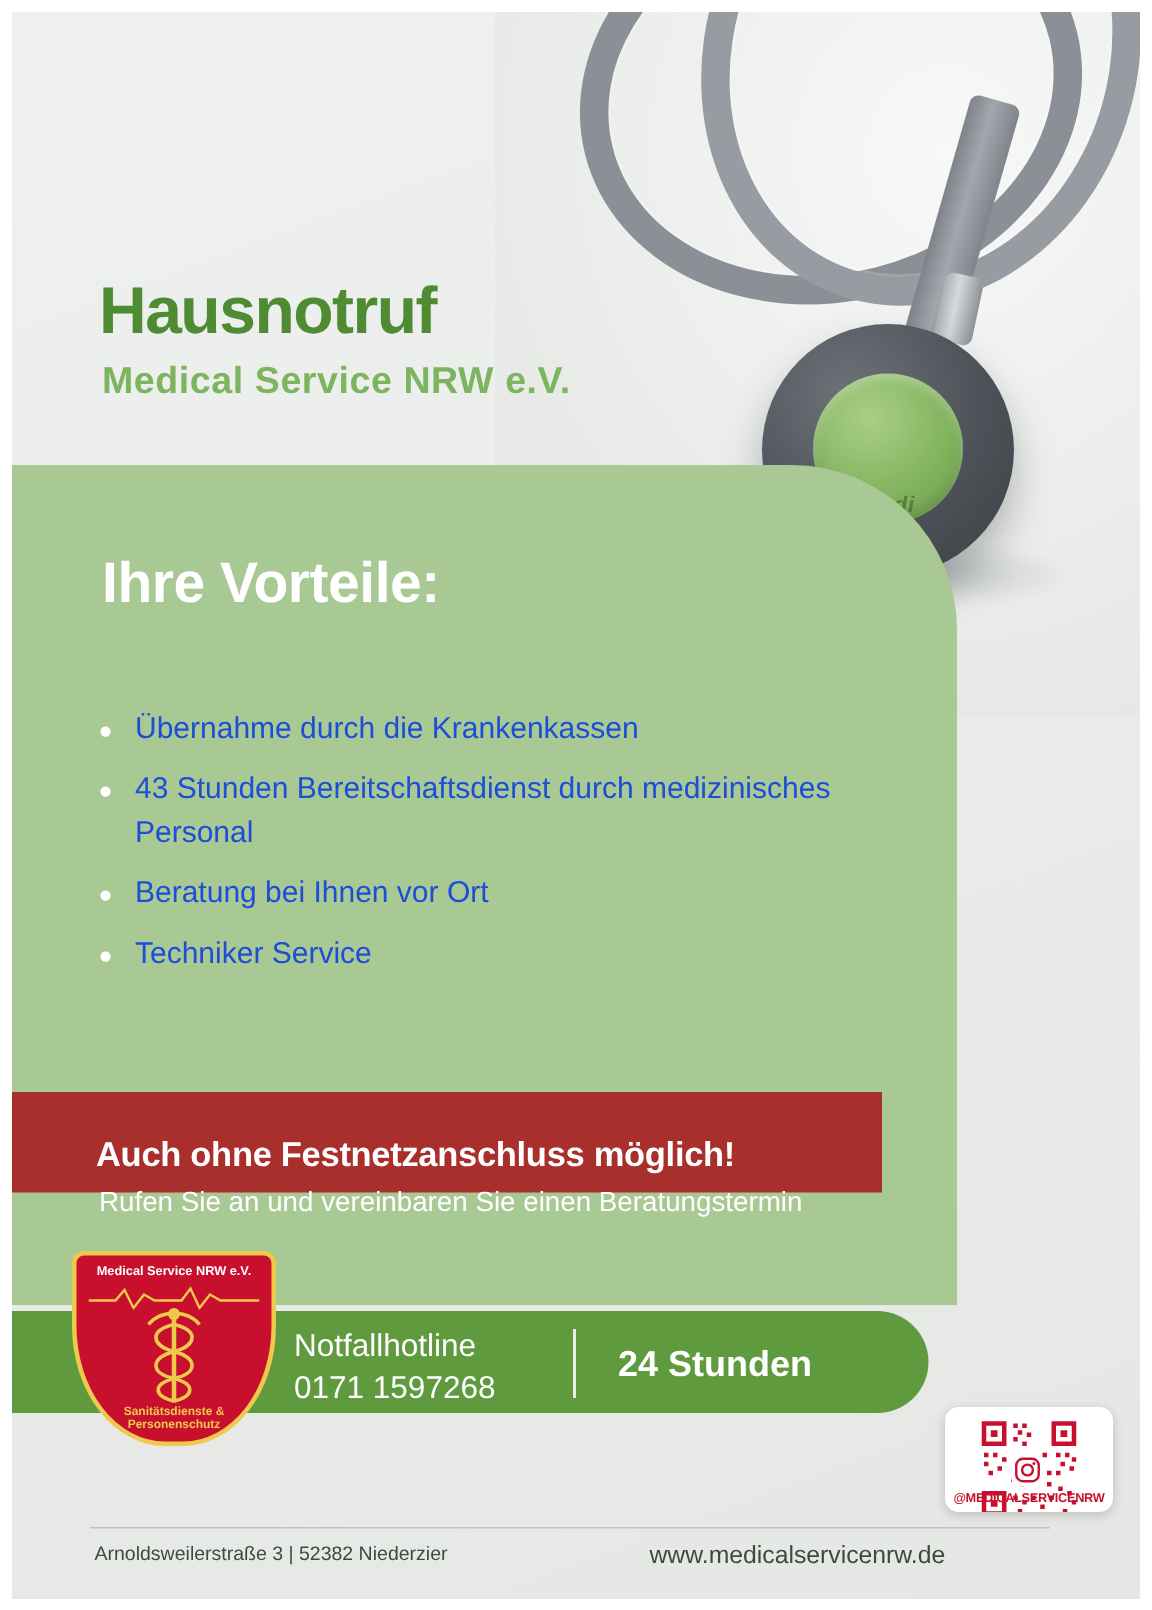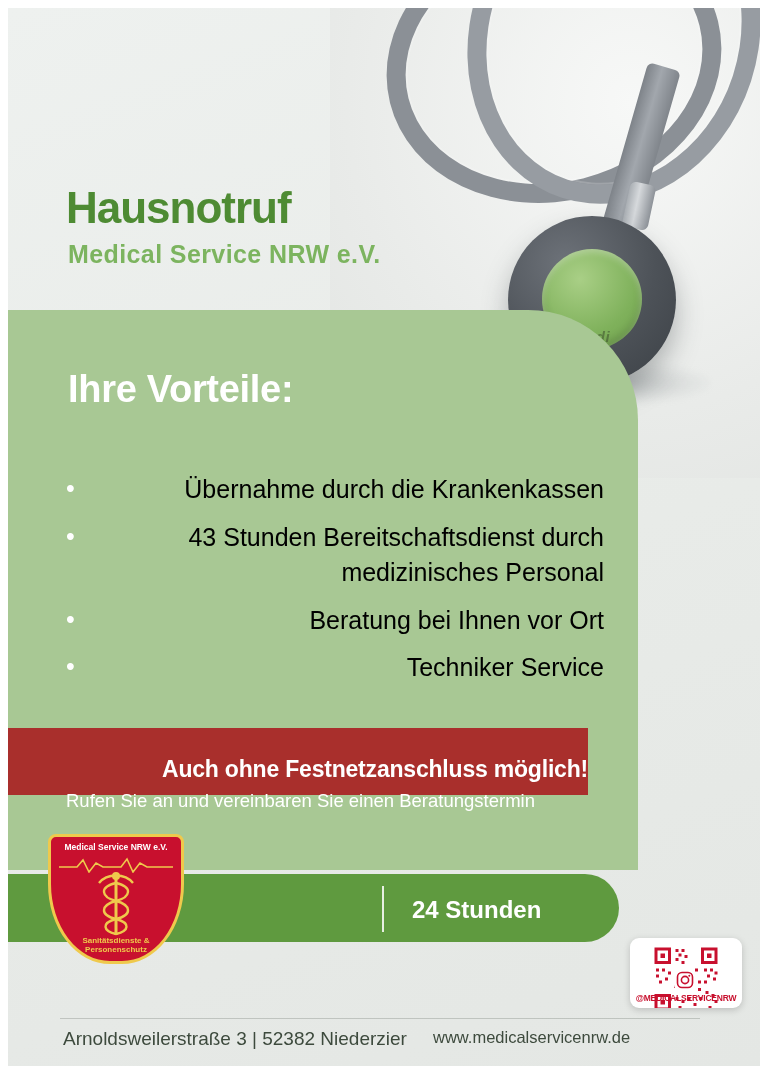--- a/index.html
+++ b/index.html
@@ -152,21 +152,20 @@
 
   
   .panel {
     position: absolute;
     left: 0;
     top: 302px;
     width: 630px;
     height: 560px;
     background: #a8c894;
     border-top-right-radius: 110px;
-    text-align: right;
   }
   .panel-title {
     position: absolute;
     left: 60px;
     top: 58px;
     font-size: 38px;
     font-weight: bold;
     color: #ffffff;
     letter-spacing: -0.3px;
   }
@@ -174,22 +173,22 @@
     position: absolute;
     left: 56px;
     top: 162px;
     width: 540px;
     margin: 0;
     padding: 0;
     list-style: none;
   }
   .benefits li {
     position: relative;
-    color: #000000;
-    font-size: 25px;
+    color: #1d4ed8;
+    font-size: 20px;
     line-height: 1.42;
     padding-left: 26px;
     margin-bottom: 12px;
   }
   .benefits li::before {
     content: "•";
     position: absolute;
     left: 2px;
     top: -1px;
     font-size: 25px;
@@ -355,21 +354,21 @@
     top: 1010px;
     width: 640px;
     height: 1px;
     background: rgba(120,130,120,0.35);
   }
   .footer-address {
     position: absolute;
     left: 55px;
     top: 1020px;
     color: #3d4a3d;
-    font-size: 19px;
+    font-size: 13px;
   }
   .footer-web {
     position: absolute;
     left: 425px;
     top: 1020px;
     color: #3d4a3d;
     font-size: 16.5px;
   }
 </style>
 </head>
@@ -407,20 +406,24 @@
       </ul>
 
       <div class="redbar">
         <span>Auch ohne Festnetzanschluss möglich!</span>
       </div>
 
       <div class="callnote">Rufen Sie an und vereinbaren Sie einen Beratungstermin</div>
     </div>
 
     <div class="hotline-bar"></div>
+    <div class="hotline-text">
+      <div>Notfallhotline</div>
+      <div>0171 1597268</div>
+    </div>
     <div class="hotline-divider"></div>
     <div class="hotline-hours">24 Stunden</div>
 
     <div class="crest">
       <div class="crest-top">Medical Service NRW e.V.</div>
       <svg class="crest-wave" viewBox="0 0 114 16">
         <polyline points="0,10 18,10 24,3 30,15 37,6 44,10 62,10 68,2 74,15 81,6 88,10 114,10" fill="none" stroke="#efc94c" stroke-width="1.6"></polyline>
       </svg>
       <svg class="crest-symbol" viewBox="0 0 54 68">
         <line x1="27" y1="6" x2="27" y2="64" stroke="#efc94c" stroke-width="3"></line>

